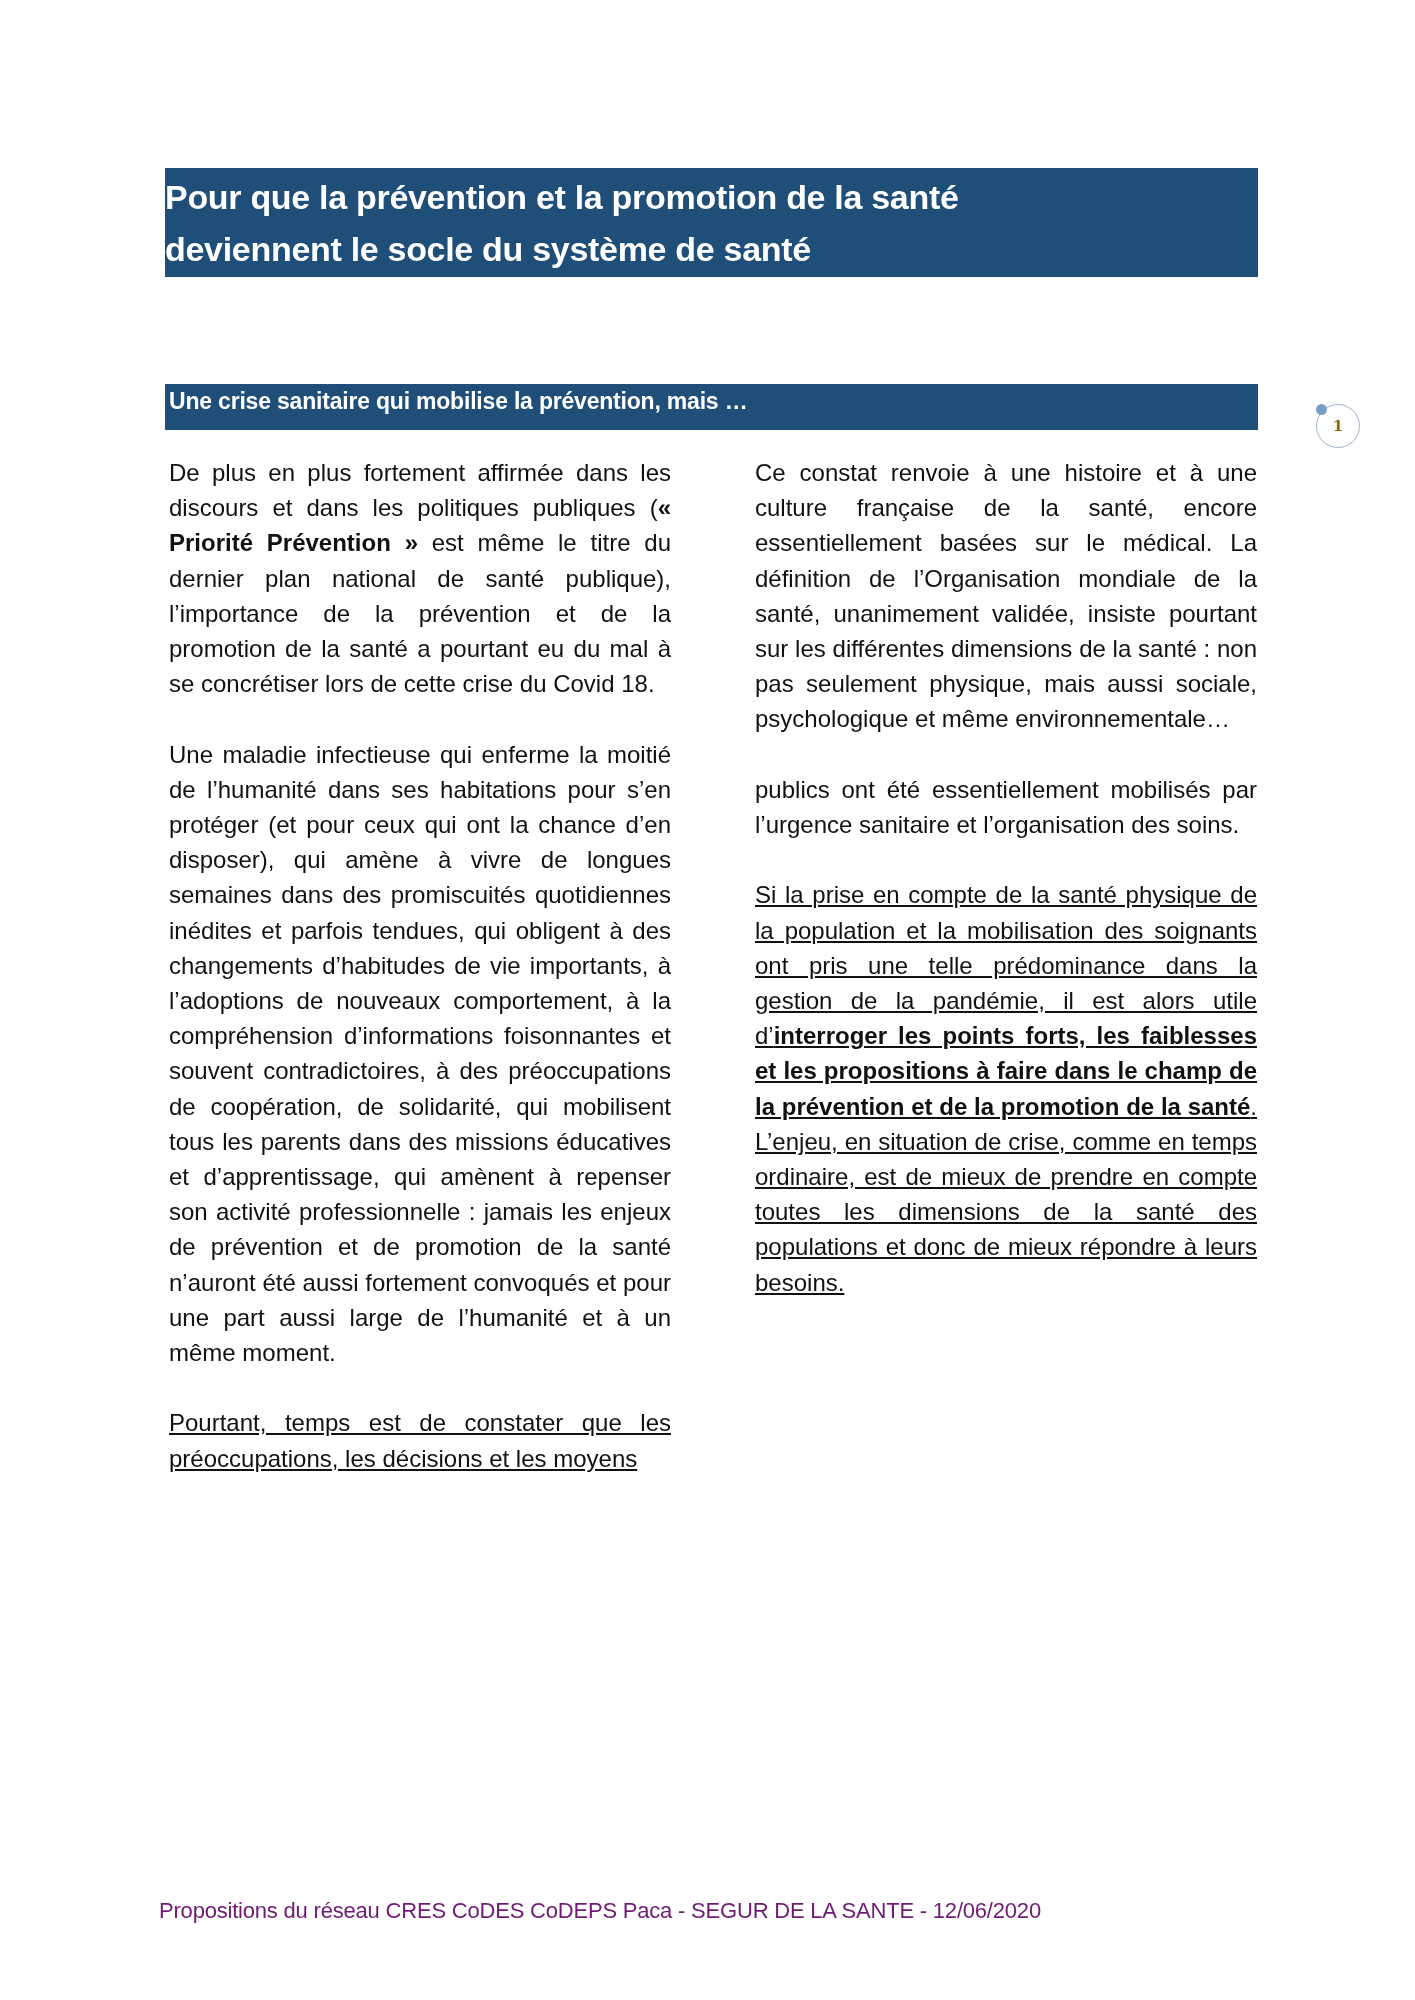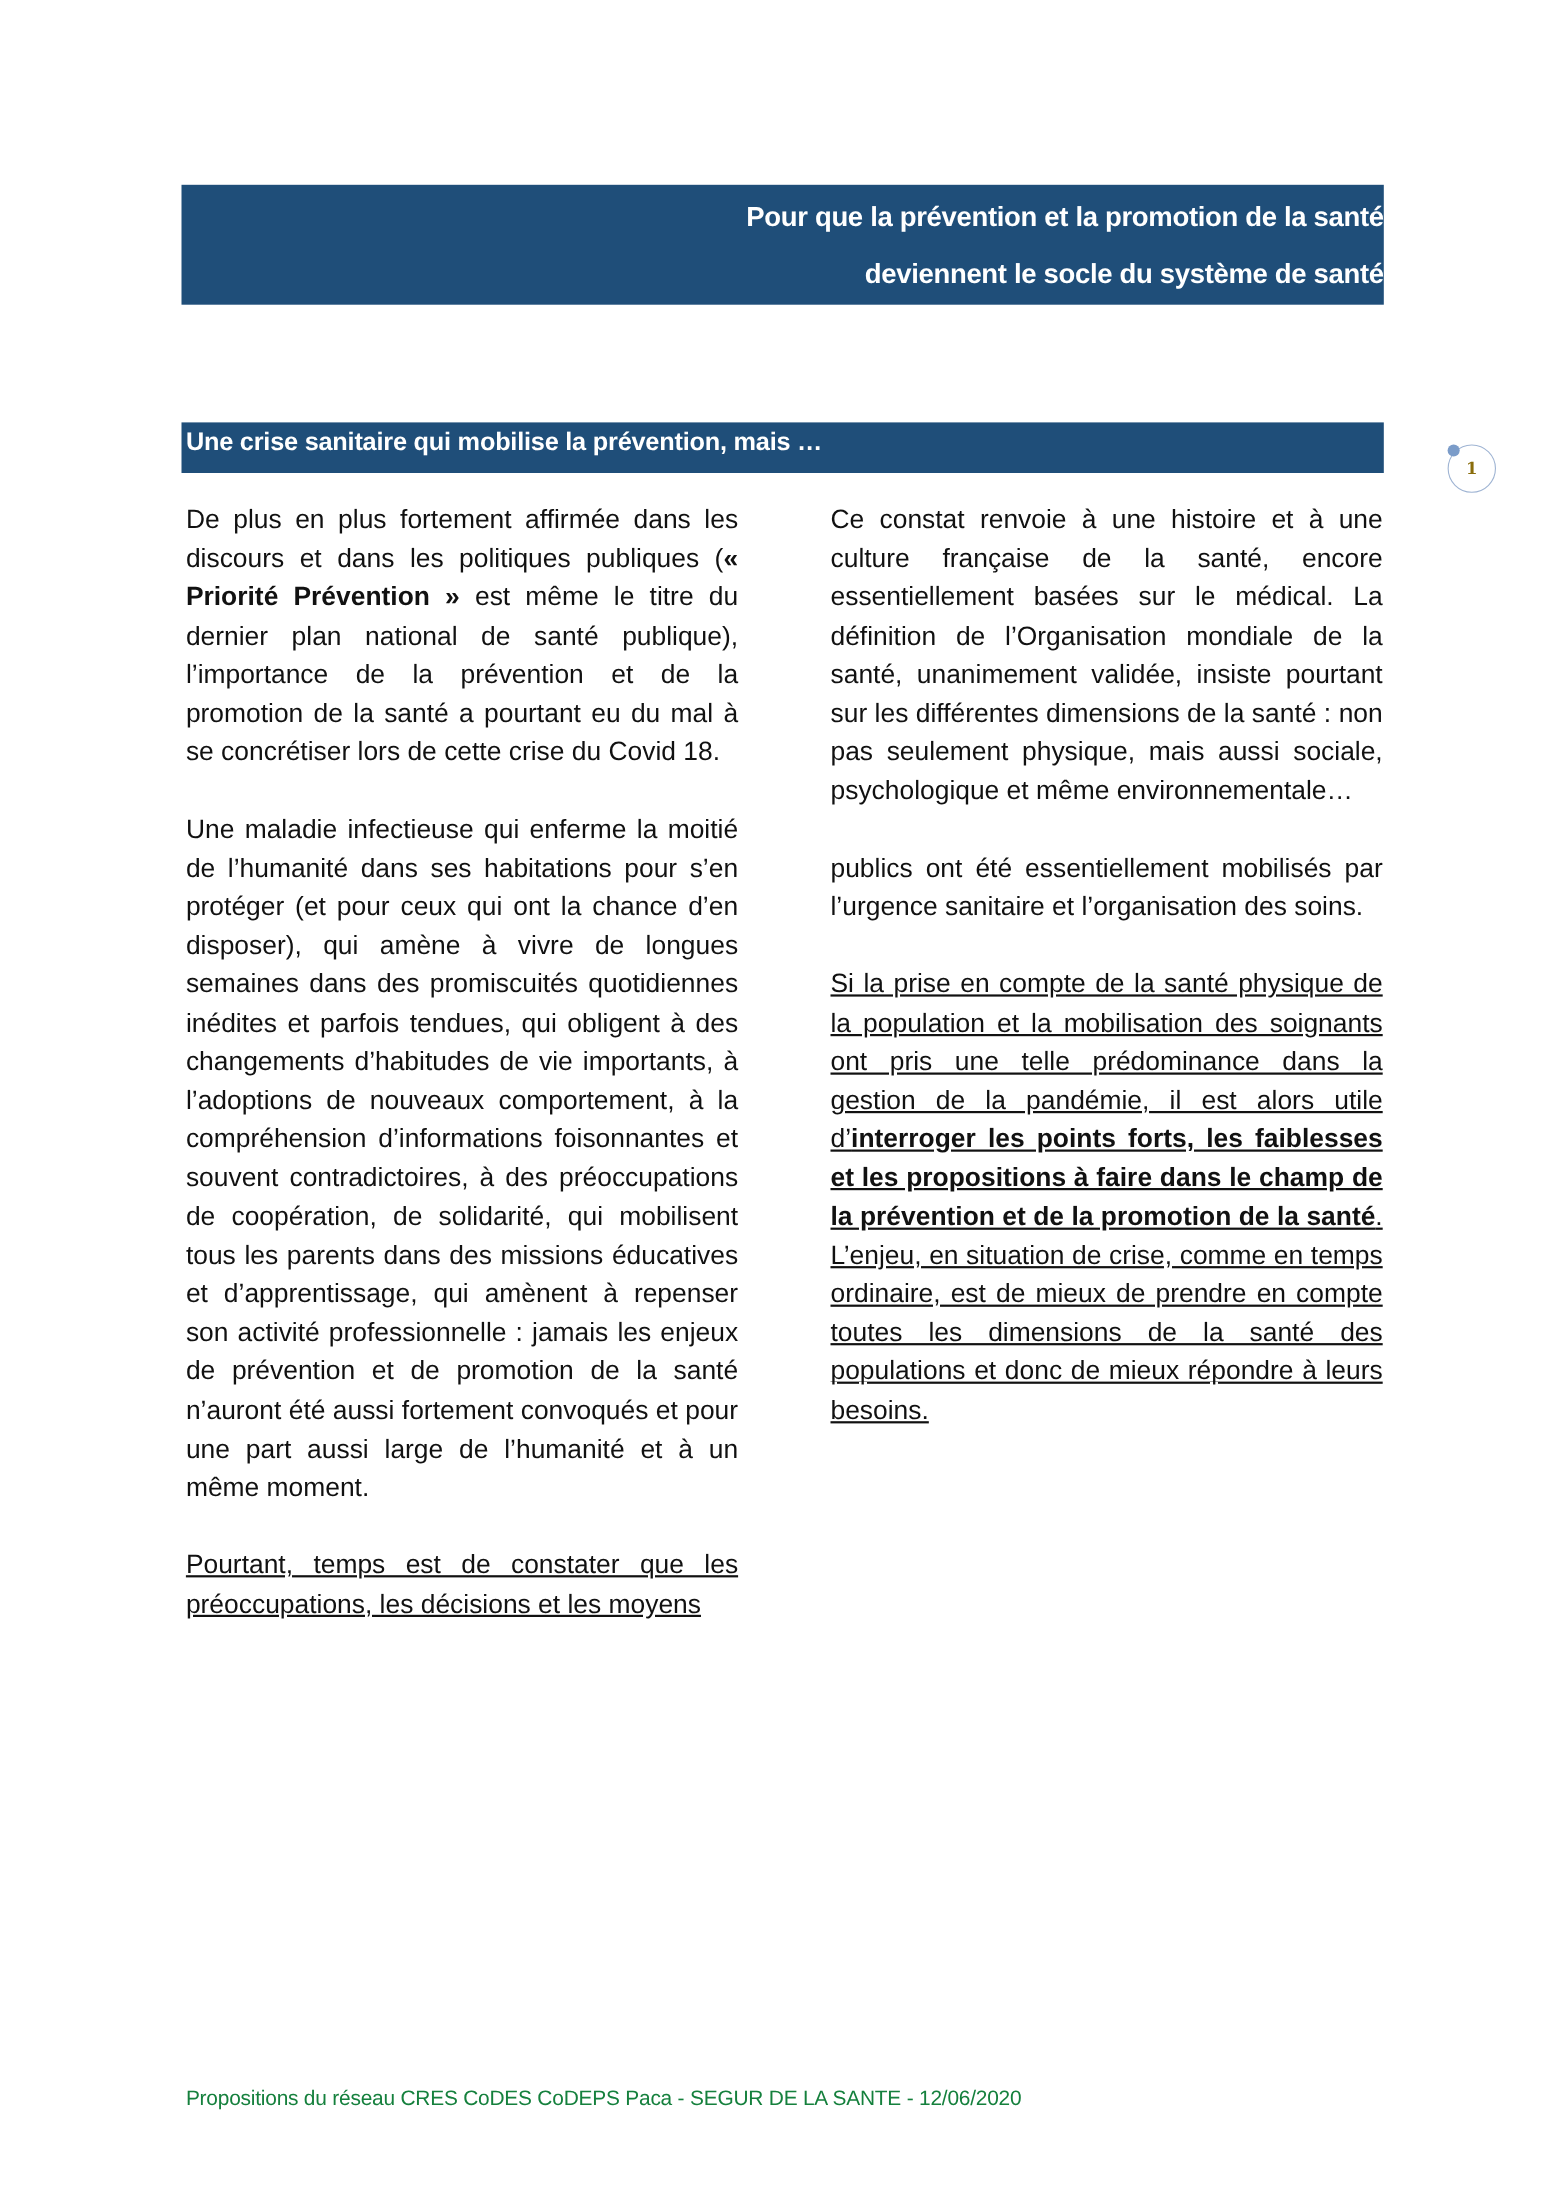--- a/index.html
+++ b/index.html
@@ -1,23 +1,23 @@
 <!DOCTYPE html>
 <html><head>
 <meta charset="utf-8">
 <style>
   html, body { margin: 0; padding: 0; background: #ffffff; }
   body { width: 1415px; height: 2000px; position: relative; overflow: hidden;
          font-family: "Liberation Sans", "DejaVu Sans", sans-serif; color: #111; }
 
   .title-banner {
     position: absolute; left: 165px; top: 168px; width: 1093px; height: 109px;
-    background: #1f4e79; color: #fff; text-align: right;
+    background: #1f4e79; color: #fff; text-align: left;
     display: flex; flex-direction: column; justify-content: center;
-    font-weight: bold; font-size: 25px; line-height: 52px; letter-spacing: -0.3px;
+    font-weight: bold; font-size: 34px; line-height: 52px; letter-spacing: -0.3px;
   }
 
   .section-header {
     position: absolute; left: 165px; top: 384px; width: 1093px; height: 46px;
     background: #1f4e79; color: #fff; font-weight: bold; font-size: 23px;
     line-height: 34px; padding-left: 4px; box-sizing: border-box; letter-spacing: -0.2px;
   }
 
   .page-badge {
     position: absolute; left: 1316px; top: 404px; width: 44px; height: 44px;
@@ -34,21 +34,21 @@
     position: absolute; top: 455px; width: 502px;
     font-size: 24px; line-height: 35.2px; text-align: justify;
   }
   .col-left { left: 169px; }
   .col-right { left: 755px; width: 502px; }
   .column p { margin: 0 0 35.2px 0; }
   .column p.tight { margin-bottom: 0; text-decoration: underline; }
   .column b { font-weight: bold; }
 
   .footer {
-    position: absolute; left: 169px; top: 1898px; font-size: 19px; color: #15803d;
+    position: absolute; left: 159px; top: 1898px; font-size: 22px; color: #701a75;
     letter-spacing: -0.2px;
   }
 </style>
 </head>
 <body>
 
 <div class="title-banner">
   <div>Pour que la prévention et la promotion de la santé</div>
   <div>deviennent le socle du système de santé</div>
 </div>

